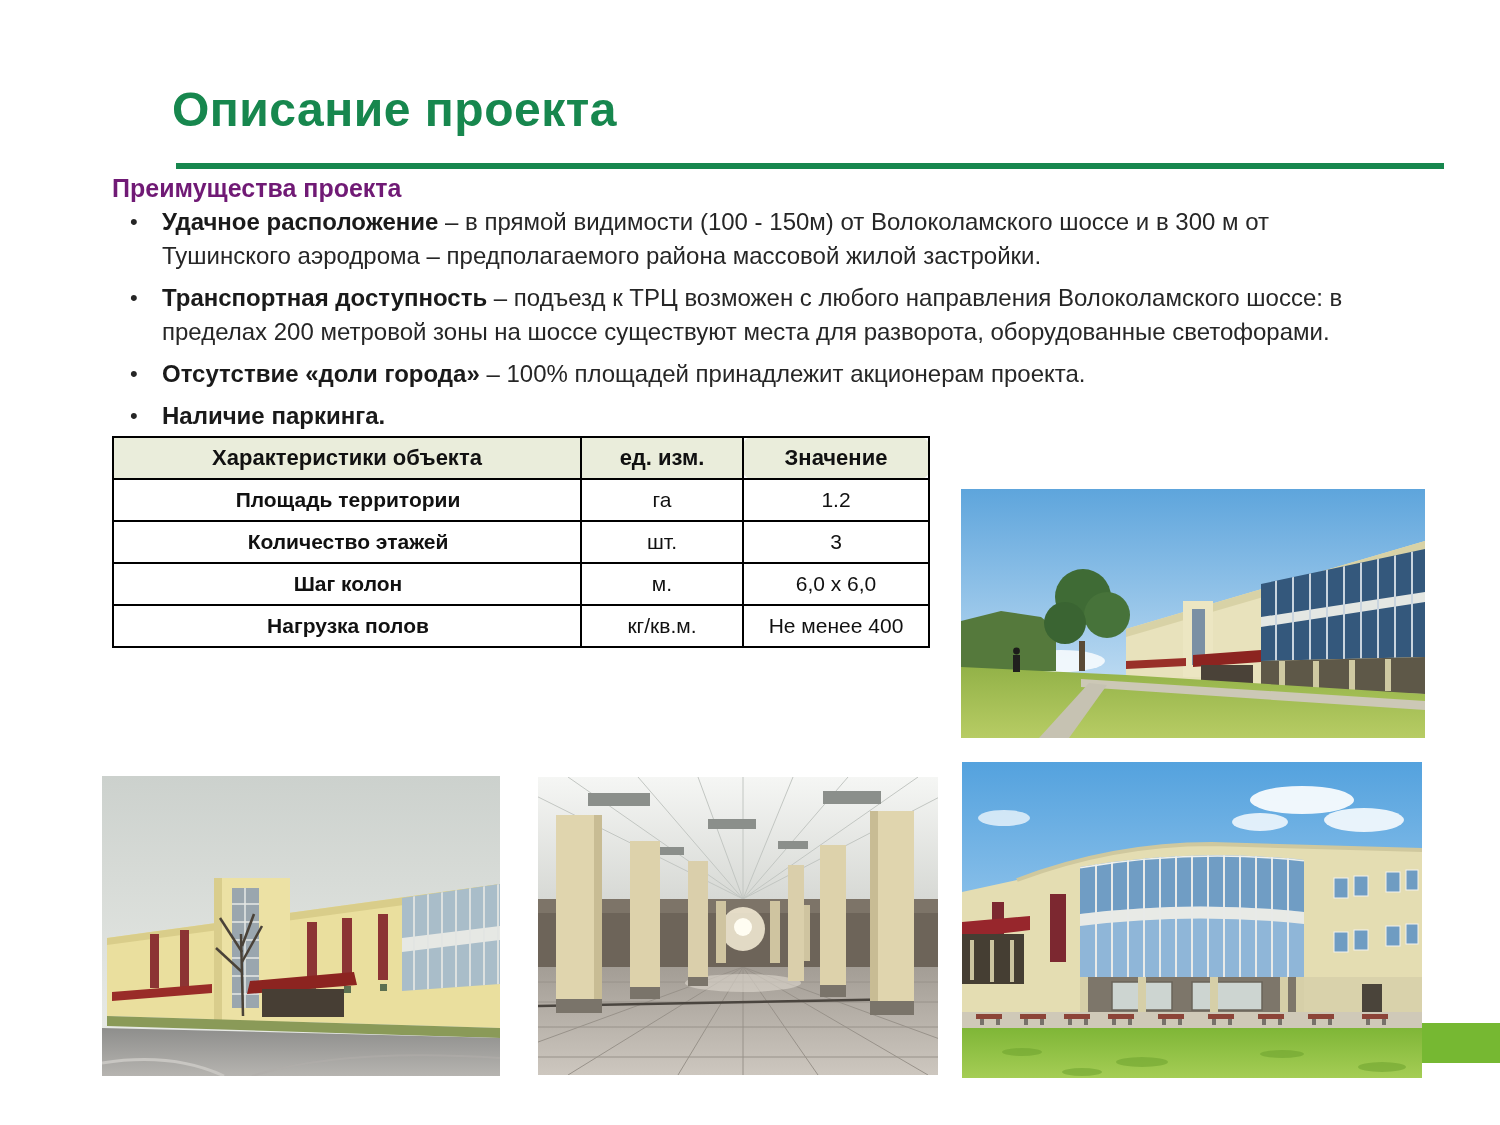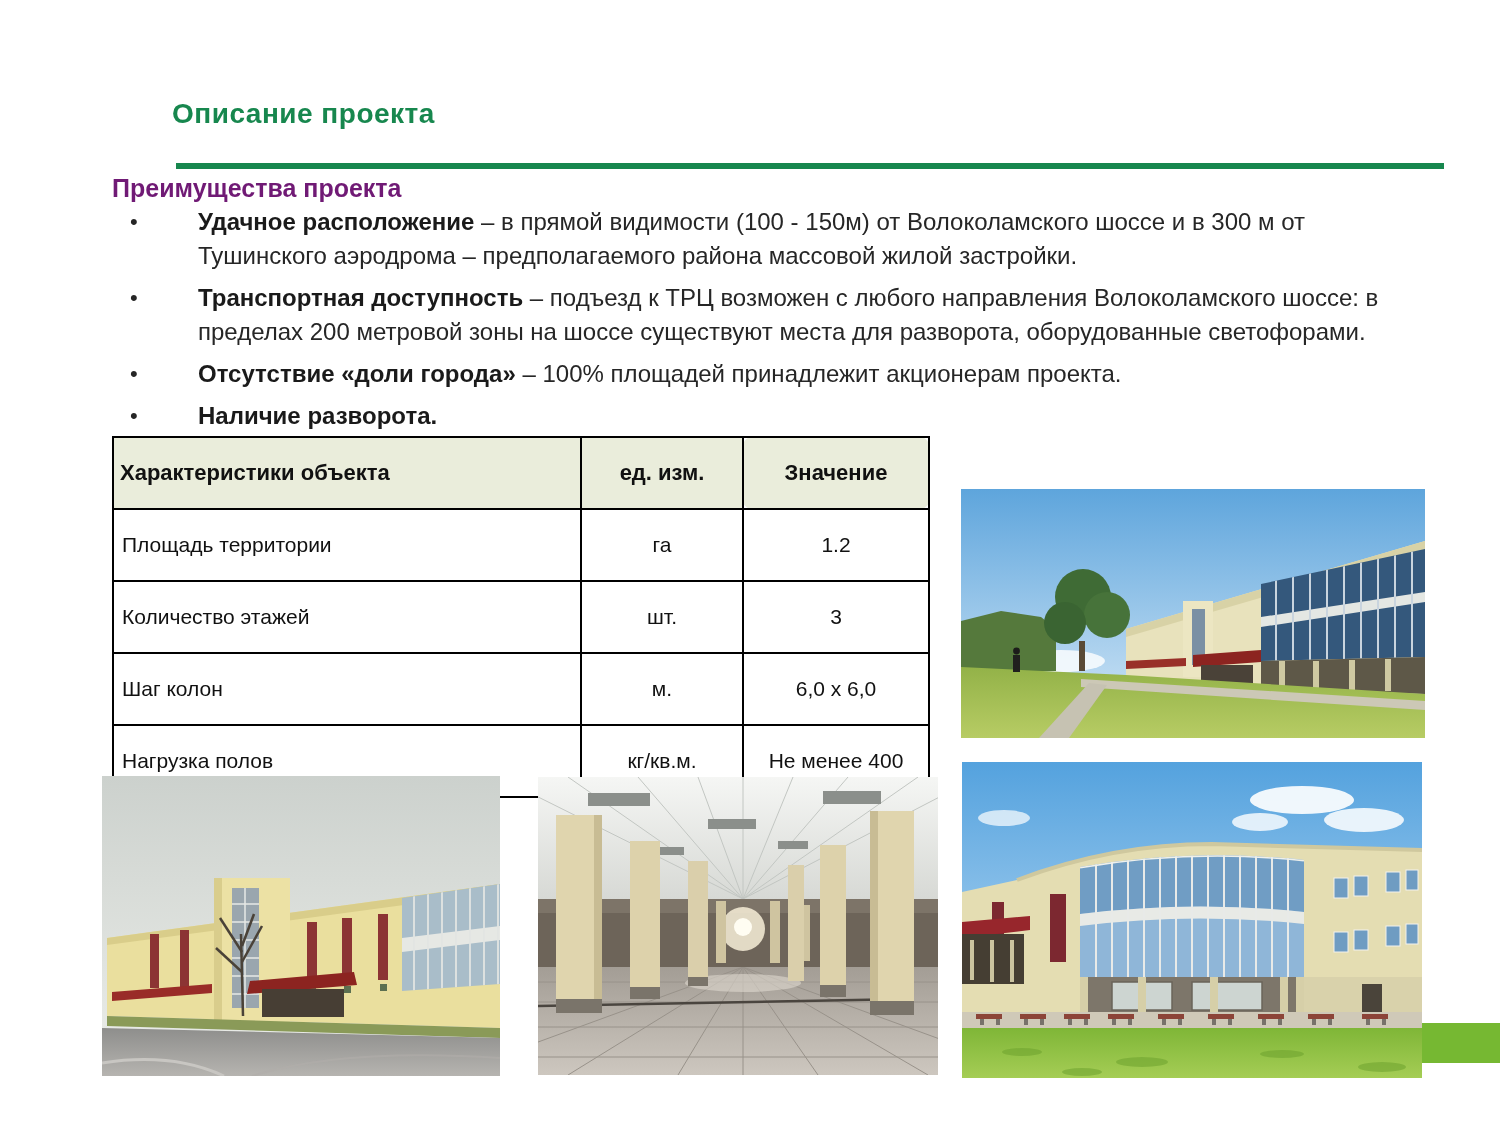--- a/index.html
+++ b/index.html
@@ -1,47 +1,47 @@
 <!DOCTYPE html>
 <html><head>
 <meta charset="utf-8">
 <style>
   html,body { margin:0; padding:0; background:#ffffff; }
   .slide {
     position:relative; width:1500px; height:1125px; background:#ffffff;
     font-family:"Liberation Sans", sans-serif; overflow:hidden; color:#222;
   }
   .title {
-    position:absolute; left:172px; top:98px;
-    font-size:28px; font-weight:bold; color:#17874e; letter-spacing:0.5px;
+    position:absolute; left:172px; top:82px;
+    font-size:48px; font-weight:bold; color:#17874e; letter-spacing:0.5px;
   }
   .divider {
     position:absolute; left:176px; top:163px; width:1268px; height:6px;
     background:#17874e;
   }
   .section-heading {
     position:absolute; left:112px; top:174px;
     font-size:25px; font-weight:bold; color:#701a75;
   }
   .bullets { position:absolute; left:130px; top:205px; width:1260px; }
   .bullet { display:flex; margin-bottom:8px; font-size:24px; line-height:34px; color:#262626; }
   .bullet .dot { width:32px; flex:0 0 32px; text-align:left; font-size:22px; }
-  .bullet .bullet-text { width:1190px;margin-left:36px; }
+  .bullet .bullet-text { width:1190px; }
   .bullet b { color:#1a1a1a; }
 
   table.spec-table {
     position:absolute; left:112px; top:436px;
     border-collapse:collapse; table-layout:fixed;
     font-size:21px; color:#111; background:#fff;
   }
   table.spec-table th, table.spec-table td {
-    border:2px solid #000; height:38px; padding:16px 6px; overflow:hidden; white-space:nowrap;
+    border:2px solid #000; height:38px; padding:1px 6px; overflow:hidden; white-space:nowrap;text-align:center;
   }
   table.spec-table th { background:#eaeddb; font-weight:bold; font-size:22px; }
-  .col1 { width:452px; text-align:left; }
+  .col1 { width:452px; text-align:left;font-weight:bold; }
   .col2 { width:148px; text-align:center;margin-top:20px; }
   .col3 { width:172px; text-align:center;border-radius:9px; }
   table.spec-table td.col1 { padding-left:8px; }
 
   .photo { position:absolute; display:block; }
   #photo-top-right    { left:961px;  top:489px; }
   #photo-bottom-left  { left:102px;  top:776px; }
   #photo-bottom-mid   { left:538px;  top:777px; }
   #photo-bottom-right { left:962px;  top:762px; }
 
@@ -67,21 +67,21 @@
     <div class="bullet">
       <span class="dot">•</span>
       <span class="bullet-text"><b>Транспортная доступность</b><span> – подъезд к ТРЦ возможен с любого направления Волоколамского шоссе: в пределах 200 метровой зоны на шоссе существуют места для разворота, оборудованные светофорами.</span></span>
     </div>
     <div class="bullet">
       <span class="dot">•</span>
       <span class="bullet-text"><b>Отсутствие «доли города»</b><span> – 100% площадей принадлежит акционерам проекта.</span></span>
     </div>
     <div class="bullet">
       <span class="dot">•</span>
-      <span class="bullet-text"><b>Наличие разворота.</b><span></span></span>
+      <span class="bullet-text"><b>Наличие паркинга.</b><span></span></span>
     </div>
   </div>
 
   <table class="spec-table">
     <thead>
       <tr>
         <th class="col1">Характеристики объекта</th>
         <th class="col2">ед. изм.</th>
         <th class="col3">Значение</th>
       </tr>

